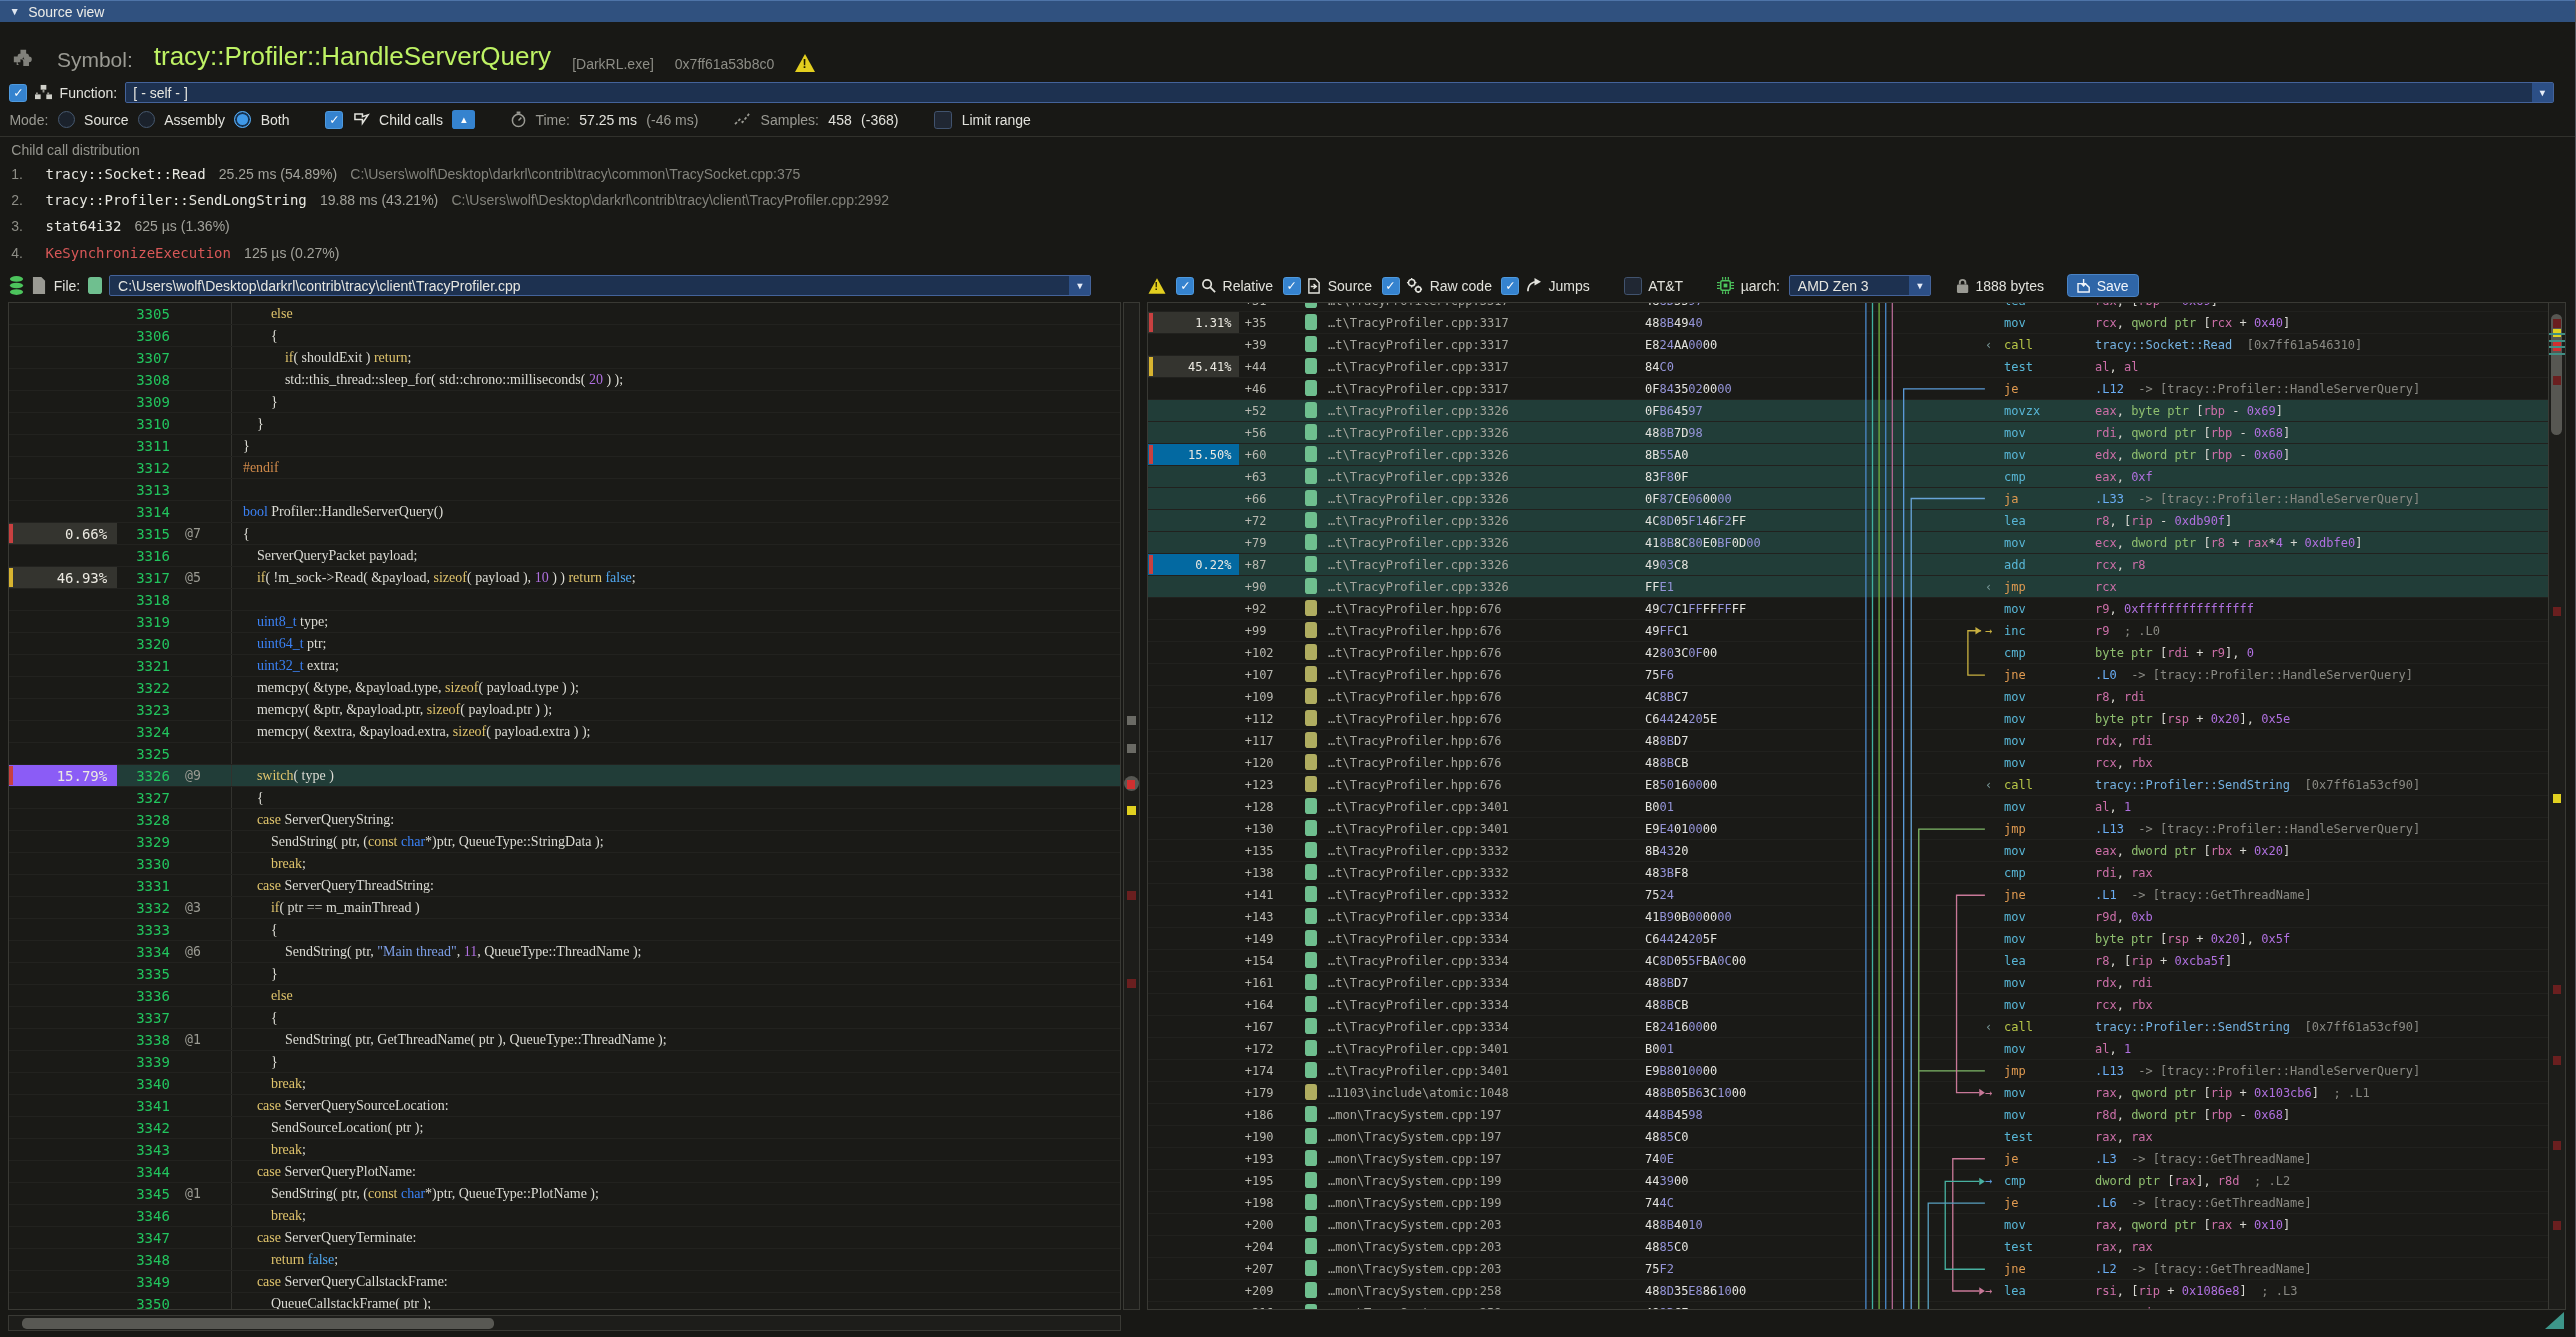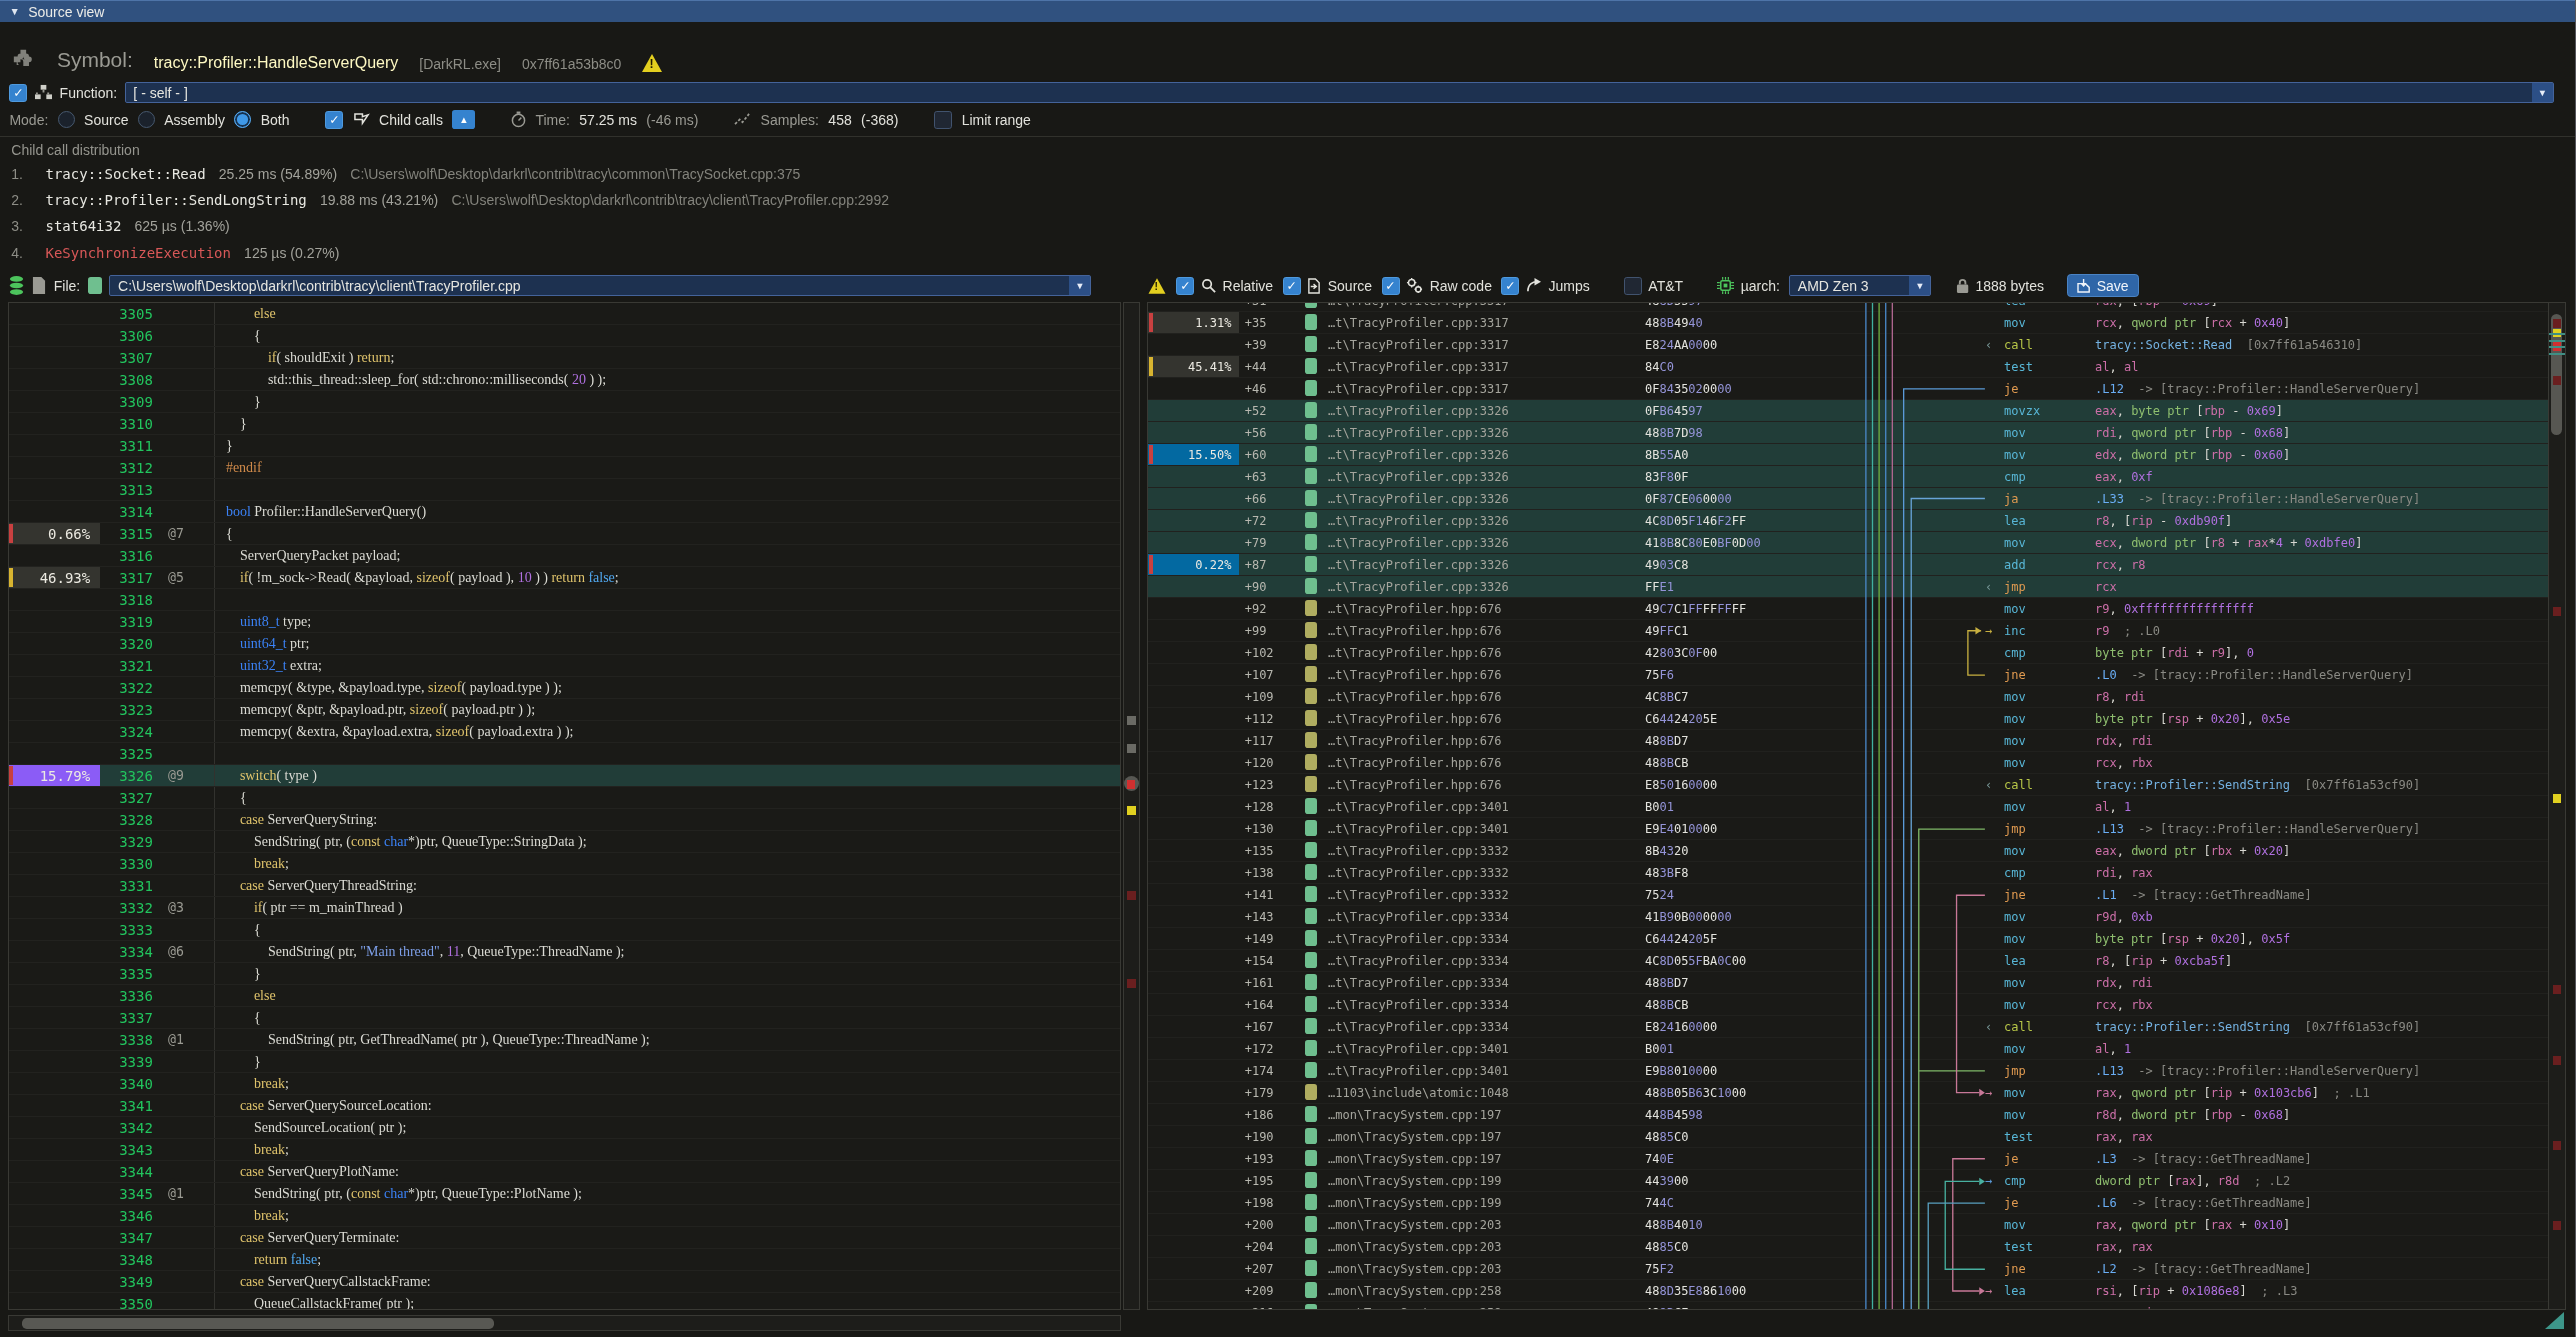--- a/index.html
+++ b/index.html
@@ -7,21 +7,21 @@
   body { width:2576px; height:1338px; overflow:hidden; font-family:"Liberation Sans",sans-serif; }
   .window { position:relative; width:2576px; height:1338px; background:#181815; border-right:1.9px solid #55555c; border-bottom:1.9px solid #55555c; }
 
   
   .titlebar { position:absolute; left:0; top:0; right:0; height:22px; background:#30517f; border-top:0.9px solid #4e74a8; color:#ecece8; font-size:14px; display:flex; align-items:center; gap:8.5px; padding-left:9.4px; }
   .titlebar .tri { font-size:10.4px; color:#dfe6f0; }
 
   
   .symrow { position:absolute; left:11.3px; top:40px; height:32px; display:flex; align-items:flex-end; gap:21px; }
   .symlabel { color:#9a9a93; font-size:21px; }
-  .symname { color:#fef9c3; font-size:16px; }
+  .symname { color:#bef264; font-size:26px; }
   .symmeta { color:#8d8d86; font-size:14px; }
   .fnrow { position:absolute; left:9.4px; top:81px; right:21px; height:23px; display:flex; align-items:center; gap:7.6px; }
   .fnlabel { color:#e2e2dc; font-size:14px; white-space:nowrap; }
   .combo { background:#1d3150; border:0.9px solid #44639a; height:21px; display:flex; align-items:center; color:#e6e6e0; font-size:14px; border-radius:1.9px; }
   .combo .val { padding:0 7.6px; flex:1; white-space:nowrap; overflow:hidden; }
   .combo .caret { width:21px; height:100%; background:#2c4f86; color:#e8eef8; font-size:9.4px; display:flex; align-items:center; justify-content:center; }
   .fncombo { flex:1; }
   .moderow { position:absolute; left:9.4px; top:108px; height:23px; display:flex; align-items:center; gap:9.4px; font-size:14px; color:#e2e2dc; }
   .dimlab { color:#9a9a93; }
   .gapL { width:17px; }
@@ -48,21 +48,21 @@
   .lpane { position:absolute; left:7.6px; top:269px; width:1132px; bottom:3.8px; }
   .rpane { position:absolute; left:1147px; top:269px; width:1419px; bottom:3.8px; }
   .phead { position:absolute; left:0; right:0; top:2.8px; height:28px; display:flex; align-items:center; gap:7.6px; font-size:14px; color:#e2e2dc; }
   .pbody { position:absolute; left:0; right:0; top:33px; bottom:23px; border:0.9px solid #393934; background:#1a1a17; overflow:hidden; }
 
   
   .srow { position:relative; display:flex; height:22px; line-height:22px; border-bottom:0.9px solid #22221f; font-family:"DejaVu Sans Mono",monospace; font-size:14px; white-space:pre; }
   .srow.hl { background:#213d38; }
   .sbar { position:absolute; left:0.9px; top:0.9px; bottom:0.9px; width:3.8px; }
   .b-r { background:#c84040; } .b-y { background:#d8b430; }
-  .spct { width:91px; text-align:right; padding-right:9.4px; color:#eceae2; }
+  .spct { width:108px; text-align:right; padding-right:9.4px; color:#eceae2; }
   .spct.has { background:#34342f; }
   .srow.hl .spct.has { background:#8b5cf6; }
   .sln { width:59px; color:#22c55e; text-align:right; padding-right:5.7px; }
   .sip { width:55px; color:#9a9a92; padding-left:9.4px; font-size:13.2px; }
   .scode { border-left:0.9px solid #323École2e; padding-left:11.3px; flex:1; overflow:hidden;font-family:Liberation Serif, serif; }
   .scode { border-left:0.9px solid #32322e; }
   .tk-d { color:#dcdcd5; } .tk-k { color:#e0c46c; } .tk-t { color:#3b82f6; }
   .tk-n { color:#b070e0; } .tk-s { color:#7d9fe8; } .tk-b { color:#51a8f0; } .tk-p { color:#d08a4a; }
 
   

